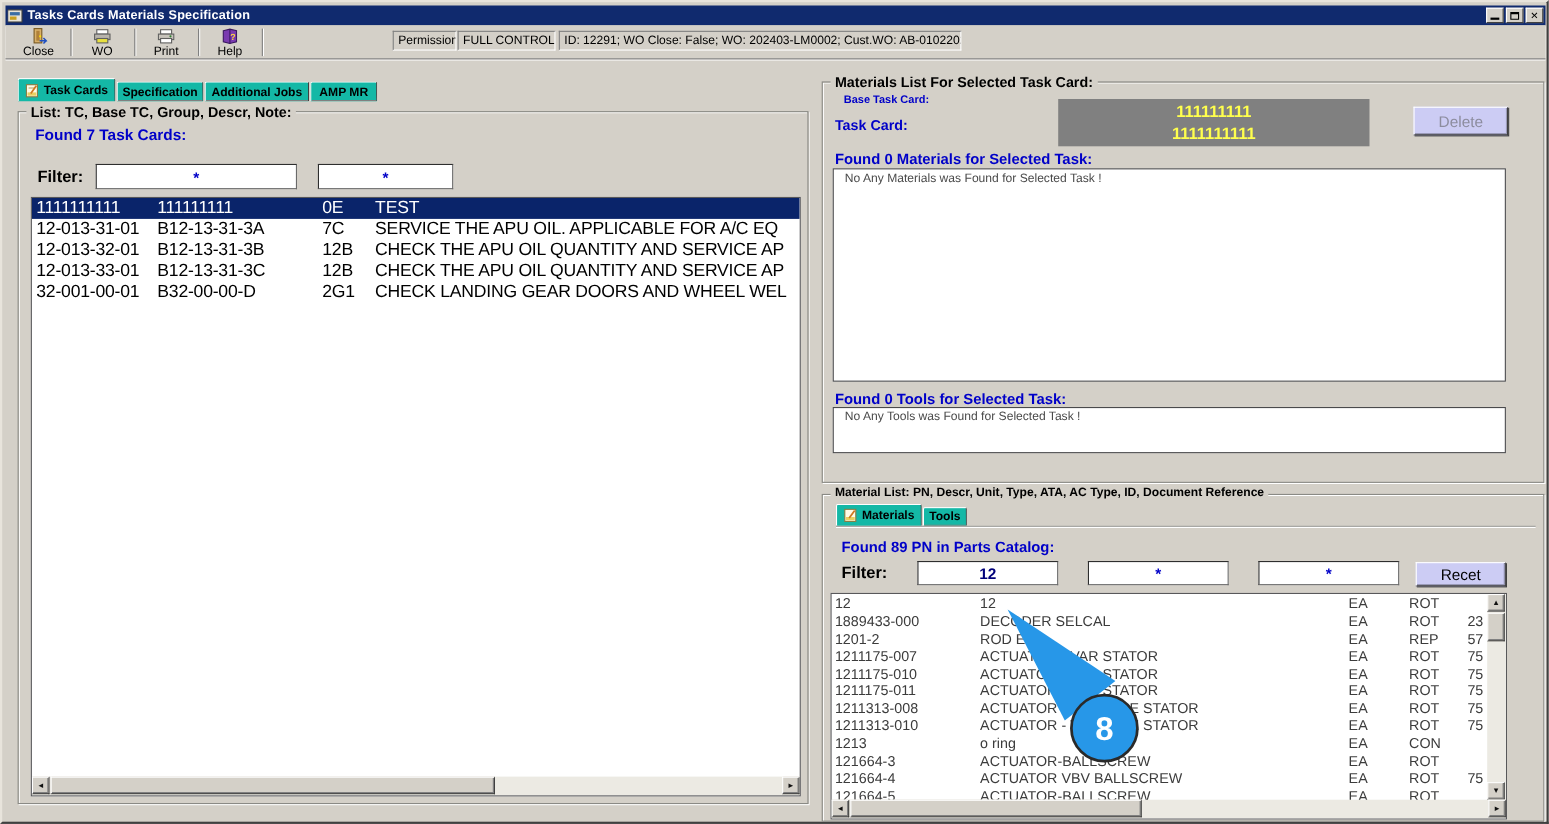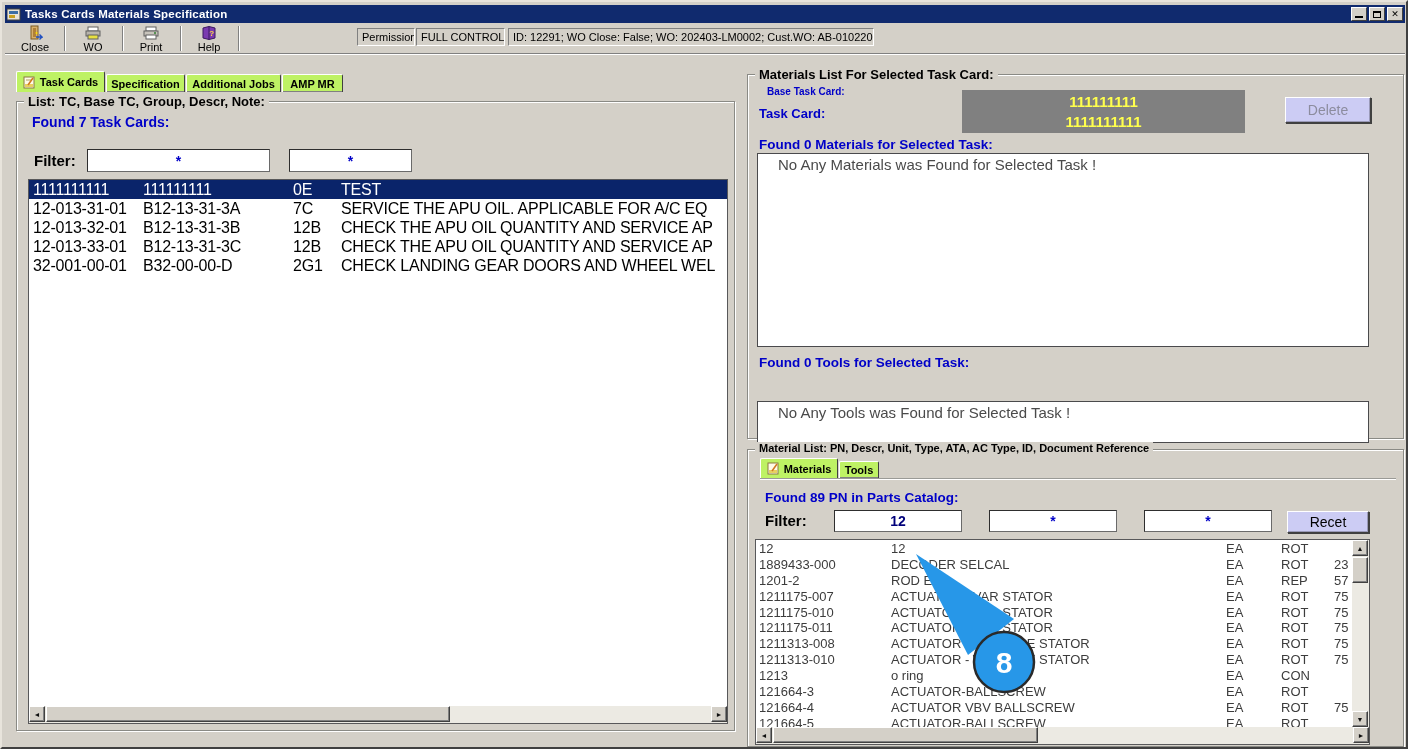--- a/index.html
+++ b/index.html
@@ -20,38 +20,38 @@
            border-bottom:1px solid #808080;box-shadow:0 1px 0 #fff;}
   .tbtn{position:absolute;top:1px;width:50px;height:29px;display:flex;flex-direction:column;align-items:center;justify-content:center;gap:0;}
   .tbtn .lbl{font-size:11px;color:#000;line-height:11px;margin-top:1px;}
   .tsep{position:absolute;top:3px;width:2px;height:25px;border-left:1px solid #808080;border-right:1px solid #fff;}
   .statfield{position:absolute;top:5px;height:18px;background:#d4d0c8;border:1px solid;border-color:#808080 #fff #fff #808080;
              font-size:11px;color:#000;display:flex;align-items:center;padding:0 4px;white-space:nowrap;overflow:hidden;}
   
   .groupbox{position:absolute;border:1px solid #8a8a85;box-shadow:1px 1px 0 #ffffff, inset 1px 1px 0 #ffffff;}
   .gb-label{position:absolute;top:-8px;left:7px;background:#d4d0c8;padding:0 4px;font-weight:bold;color:#000;white-space:nowrap;}
   
-  .tab{position:absolute;background:#bef264;border:1px solid;border-color:#fff #404040 #d4d0c8 #fff;
+  .tab{position:absolute;background:#14b8a6;border:1px solid;border-color:#fff #404040 #d4d0c8 #fff;
        border-bottom:none;border-radius:2px 2px 0 0;display:flex;align-items:center;justify-content:center;
        font-size:11px;font-weight:bold;color:#000;gap:4px;padding:0 5px;}
   .tab.inactive{box-shadow:inset 0 -1px 0 #808080;}
   
   .field{position:absolute;background:#fff;border:1px solid #6a6a6a;border-top-color:#2e2e2e;border-left-color:#2e2e2e;
          text-align:center;font-weight:bold;color:#0000c8;font-size:14px;padding:0;outline:none;}
   .bluehead{position:absolute;color:#0000c8;font-weight:bold;white-space:nowrap;}
   .blabel{position:absolute;color:#000;font-weight:bold;white-space:nowrap;}
   .listbox{position:absolute;background:#fff;border:1px solid #58585a;overflow:hidden;}
   .trow{position:relative;height:19px;white-space:nowrap;font-size:16px;color:#000;}
   .trow span{position:absolute;top:0;line-height:19px;letter-spacing:-0.2px;}
   .trow .c1{left:4px;} .trow .c2{left:114px;} .trow .c3{left:264px;} .trow .c4{left:312px;}
   .trow.selected{background:#0a246a;color:#fff;}
   .prow{position:relative;height:15.9px;white-space:nowrap;font-size:13px;color:#3c3c3c;}
   .prow span{position:absolute;top:0;line-height:15.9px;}
   .prow .c1{left:3px;} .prow .c2{left:135px;} .prow .c3{left:470px;} .prow .c4{left:525px;} .prow .c5{left:578px;}
-  .emptybox{position:absolute;background:#fff;border:1px solid #4a4a4c;font-size:15px;color:#4a4a4a;padding:2px 20px;}
+  .emptybox{position:absolute;background:#fff;border:1px solid #4a4a4c;font-size:11px;color:#4a4a4a;padding:2px 10px;}
   
   .lavbtn{position:absolute;background:#ccccf4;border:1px solid;border-color:#fff #404040 #404040 #fff;
           box-shadow:1px 1px 0 #404040, inset -1px -1px 0 #9a9ab8;display:flex;align-items:center;justify-content:center;font-size:14px;}
   
   .sb{position:absolute;background:#eceae3;}
   .sb .arrow{position:absolute;width:16px;height:16px;background:#d4d0c8;border:1px solid;border-color:#fff #404040 #404040 #fff;
              box-shadow:inset -1px -1px 0 #808080;display:flex;align-items:center;justify-content:center;font-size:7px;color:#101010;}
   .sb .thumb{position:absolute;background:#d4d0c8;border:1px solid;border-color:#fff #404040 #404040 #fff;box-shadow:inset -1px -1px 0 #808080;}
   
   #taskvalbox{position:absolute;left:960px;top:88px;width:283px;height:43px;background:#808080;
@@ -202,21 +202,21 @@
   <div id="taskvalbox">
     <div>111111111</div>
     <div>1111111111</div>
   </div>
   <div class="lavbtn" style="left:1283px;top:95px;width:86px;height:26px;color:#8c8c9e;">Delete</div>
 
   <div class="bluehead" style="left:757px;top:135px;font-size:13.5px;">Found 0 Materials for Selected Task:</div>
   <div class="emptybox" style="left:755px;top:151px;width:612px;height:194px;">No Any Materials was Found for Selected Task !</div>
 
   <div class="bluehead" style="left:757px;top:353px;font-size:13.5px;">Found 0 Tools for Selected Task:</div>
-  <div class="emptybox" style="left:755px;top:368px;width:612px;height:42px;margin-top:31px;">No Any Tools was Found for Selected Task !</div>
+  <div class="emptybox" style="left:755px;top:368px;width:612px;height:42px;">No Any Tools was Found for Selected Task !</div>
 
   <div class="groupbox" style="left:745px;top:447px;width:657px;height:298px;">
     <span class="gb-label" style="font-size:11px;">Material List: PN, Descr, Unit, Type, ATA, AC Type, ID, Document Reference</span>
   </div>
   <div class="tab" style="left:758px;top:456px;width:78px;height:20px;">
     <svg width="13" height="13">
       <rect x="1" y="1" width="10" height="11" fill="#fffbe8" stroke="#8a7a40"></rect>
       <rect x="2" y="8" width="8" height="3" fill="#e8d060"></rect>
       <line x1="10" y1="2" x2="5" y2="9" stroke="#d07820" stroke-width="1.6"></line>
     </svg>

